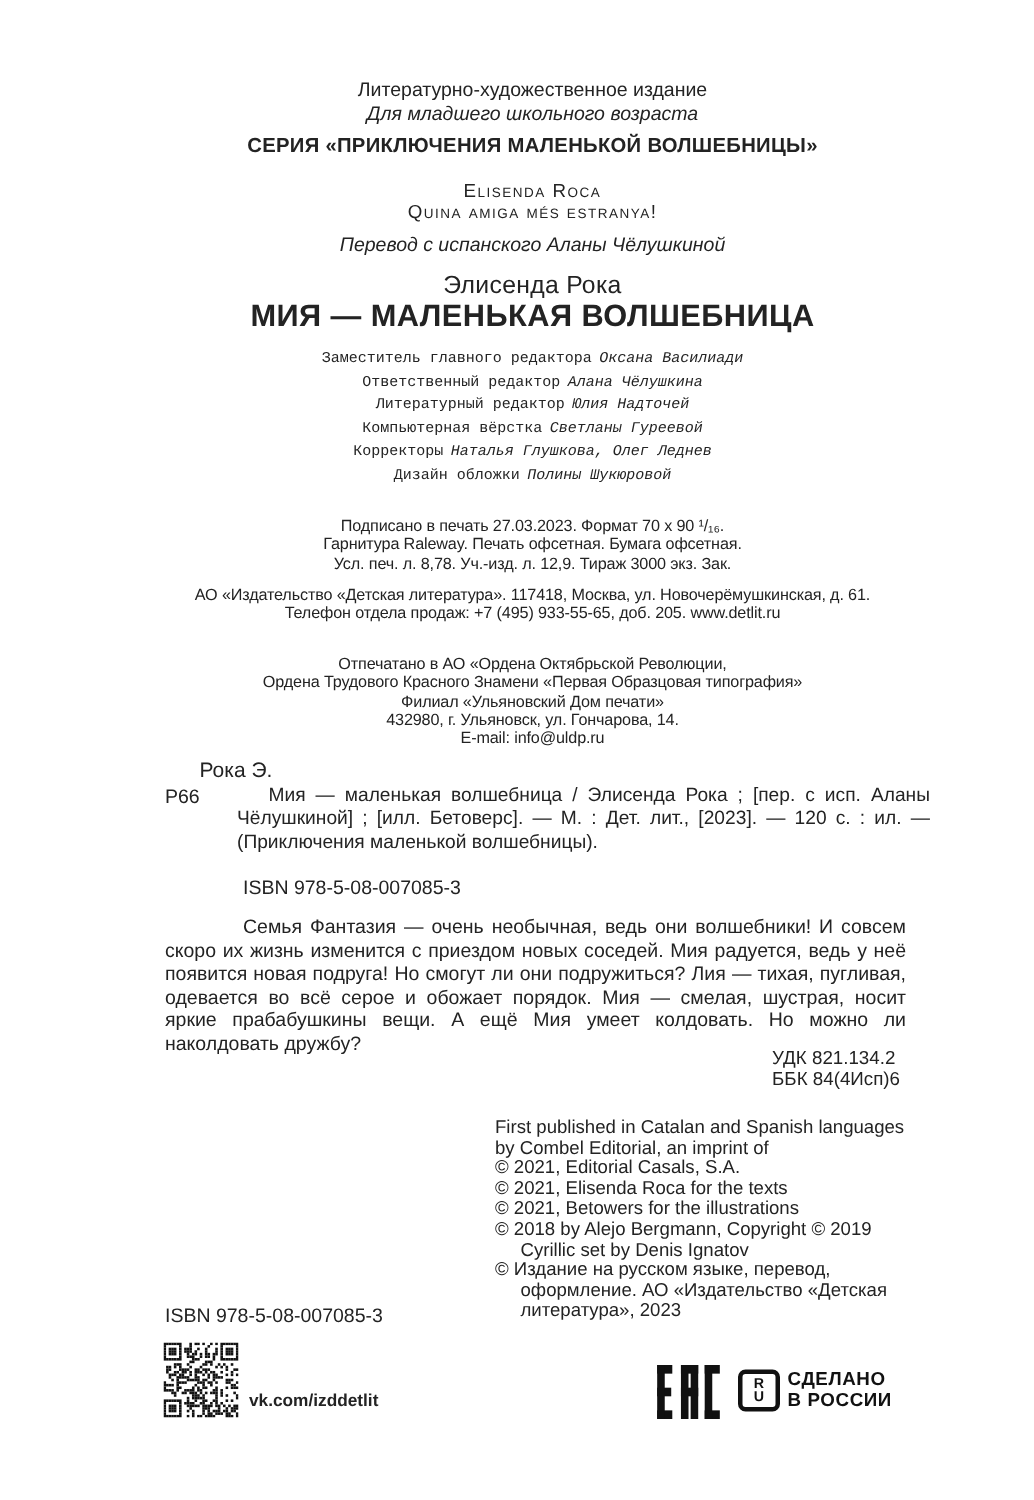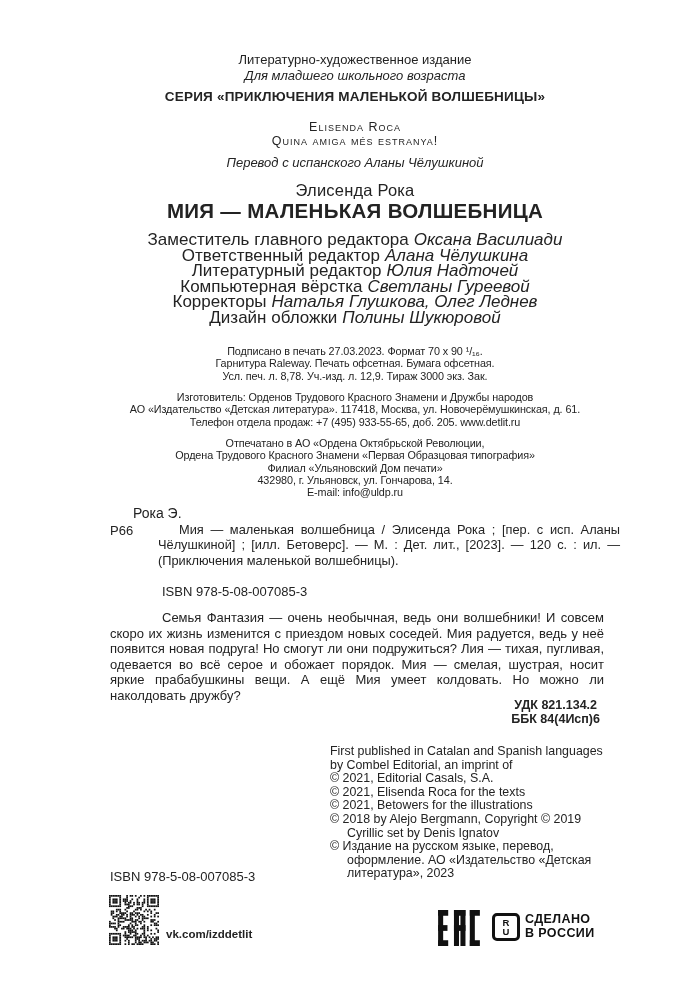--- a/index.html
+++ b/index.html
@@ -16,38 +16,38 @@
   .edition-type{top:52px;font-size:13px;}
   .age-cat{top:68px;font-size:13px;font-style:italic;}
   .series{top:89px;font-size:13.5px;font-weight:600;letter-spacing:.2px;}
   .orig-author{top:120px;font-size:12.5px;font-variant:small-caps;letter-spacing:1px;}
   .orig-title{top:134px;font-size:12.5px;font-variant:small-caps;letter-spacing:1px;}
   .transl{top:155px;font-size:13px;font-style:italic;}
 
   .author{top:181px;font-size:16.5px;letter-spacing:.2px;}
   .title{top:199px;font-size:20.5px;font-weight:700;letter-spacing:.3px;}
 
-  .credits{top:232px;font-size:17px;line-height:15.6px;}
+  .credits{top:232px;font-size:10px;line-height:15.6px;font-family:Liberation Mono, monospace;}
   .credits .nm{font-style:italic;margin-left:5px;}
 
   .small3{font-size:10.8px;line-height:12.3px;letter-spacing:-.1px;}
   .printinfo{top:345px;}
   .manufacturer{top:391px;}
   .printhouse{top:437px;}
 
   .bib-head{top:505px;left:133px;font-size:14px;}
   .bib-index{top:523px;left:110px;font-size:13px;}
   .bib-para{top:522px;left:158px;width:462px;font-size:12.8px;line-height:15.3px;
             text-align:justify;text-indent:21px;}
   .bib-isbn{top:584px;left:162px;font-size:13px;}
 
   .annotation{top:610px;left:110px;width:494px;font-size:13px;line-height:15.6px;
               text-align:justify;text-indent:52px;}
 
-  .classif{top:699px;right:89px;text-align:center;font-size:12.5px;font-weight:700;line-height:13.5px;margin-left:13px;}
+  .classif{top:699px;right:89px;text-align:left;font-size:12.5px;font-weight:400;line-height:13.5px;margin-left:13px;}
 
   .copyright{top:745px;left:330px;width:278px;font-size:12.4px;line-height:13.6px;}
   .cr-item{padding-left:17px;text-indent:-17px;}
 
   .isbn-footer{top:869px;left:110px;font-size:13px;}
 
   .qr{top:895px;left:109px;width:50px;height:50px;}
   .qr-label{top:928px;left:166px;font-size:11.5px;font-weight:600;}
 
   .eac{top:910px;left:438px;}
@@ -82,21 +82,20 @@
     <div><span>Дизайн обложки</span><span class="nm">Полины Шукюровой</span></div>
   </div>
 
   <div class="abs col center small3 printinfo">
     <div>Подписано в печать 27.03.2023. Формат 70 х 90 ¹/₁₆.</div>
     <div>Гарнитура Raleway. Печать офсетная. Бумага офсетная.</div>
     <div>Усл. печ. л. 8,78. Уч.-изд. л. 12,9. Тираж 3000 экз. Зак.</div>
   </div>
 
   <div class="abs col center small3 manufacturer">
-    <div>Изготовитель: Орденов Трудового Красного Знамени и Дружбы народов</div>
     <div>АО «Издательство «Детская литература». 117418, Москва, ул. Новочерёмушкинская, д. 61.</div>
     <div>Телефон отдела продаж: +7 (495) 933-55-65, доб. 205. www.detlit.ru</div>
   </div>
 
   <div class="abs col center small3 printhouse">
     <div>Отпечатано в АО «Ордена Октябрьской Революции,</div>
     <div>Ордена Трудового Красного Знамени «Первая Образцовая типография»</div>
     <div>Филиал «Ульяновский Дом печати»</div>
     <div>432980, г. Ульяновск, ул. Гончарова, 14.</div>
     <div>E-mail: info@uldp.ru</div>

